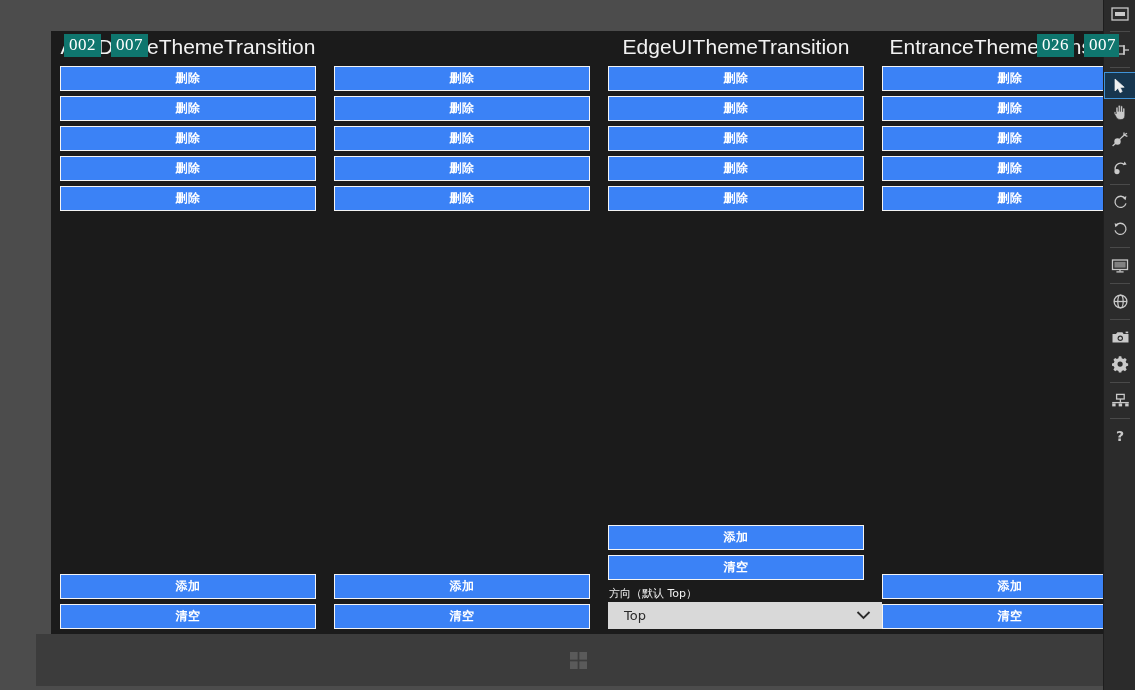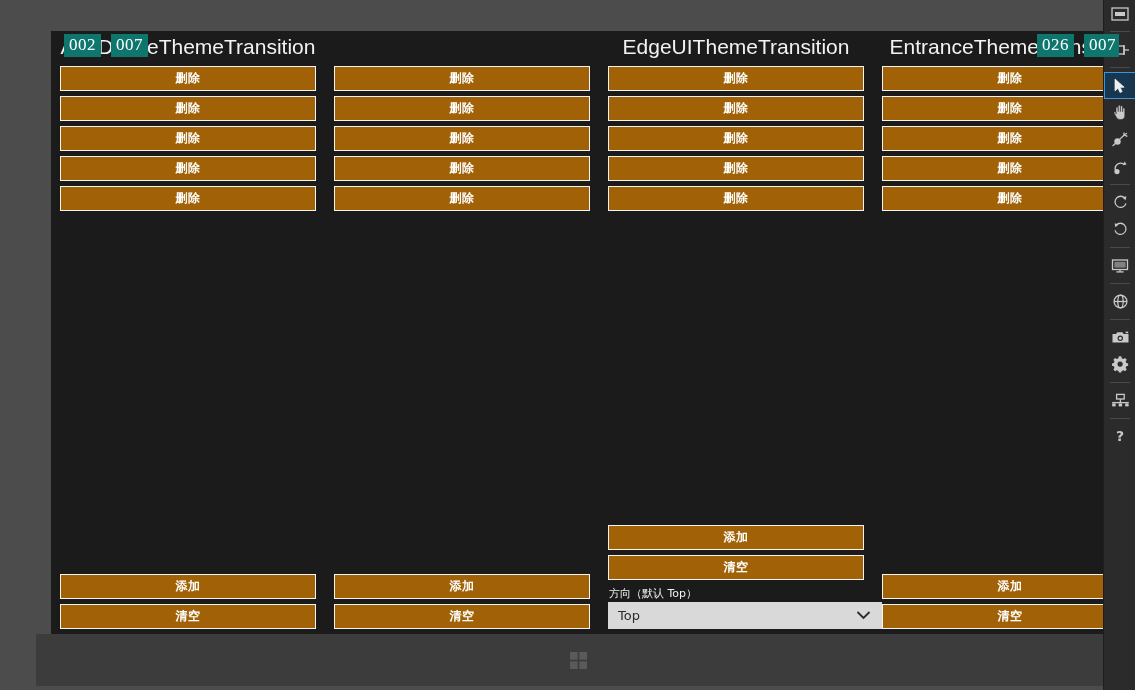--- a/index.html
+++ b/index.html
@@ -81,21 +81,21 @@
     left: 9px;
     width: 256px;
   }
 
   .xbtn {
     display: block;
     width: 256px;
     height: 25px;
     line-height: 23px;
     margin-bottom: 5px;
-    background: #a16207;
+    background: #3b82f6;
     border: 1.5px solid #f4f4f4;
     color: #ffffff;
     font-size: 12px;
     font-weight: bold;
     text-align: center;
     font-family: "DejaVu Sans", sans-serif;
     cursor: pointer;
     letter-spacing: 0.5px;
   }
 
@@ -118,21 +118,21 @@
 
   .combo {
     position: relative;
     width: 274px;
     height: 27px;
     background: #d9d9d9;
     border: 1px solid #d9d9d9;
     color: #2b2b2b;
     font-size: 13px;
     line-height: 25px;
-    padding-left: 9px;
+    padding-left: 15px;
     cursor: pointer;
     font-family: "DejaVu Sans", sans-serif;
   }
   .combo .chev {
     position: absolute;
     right: 10px;
     top: 0;
     line-height: 25px;
     font-size: 13px;
     color: #2b2b2b;

